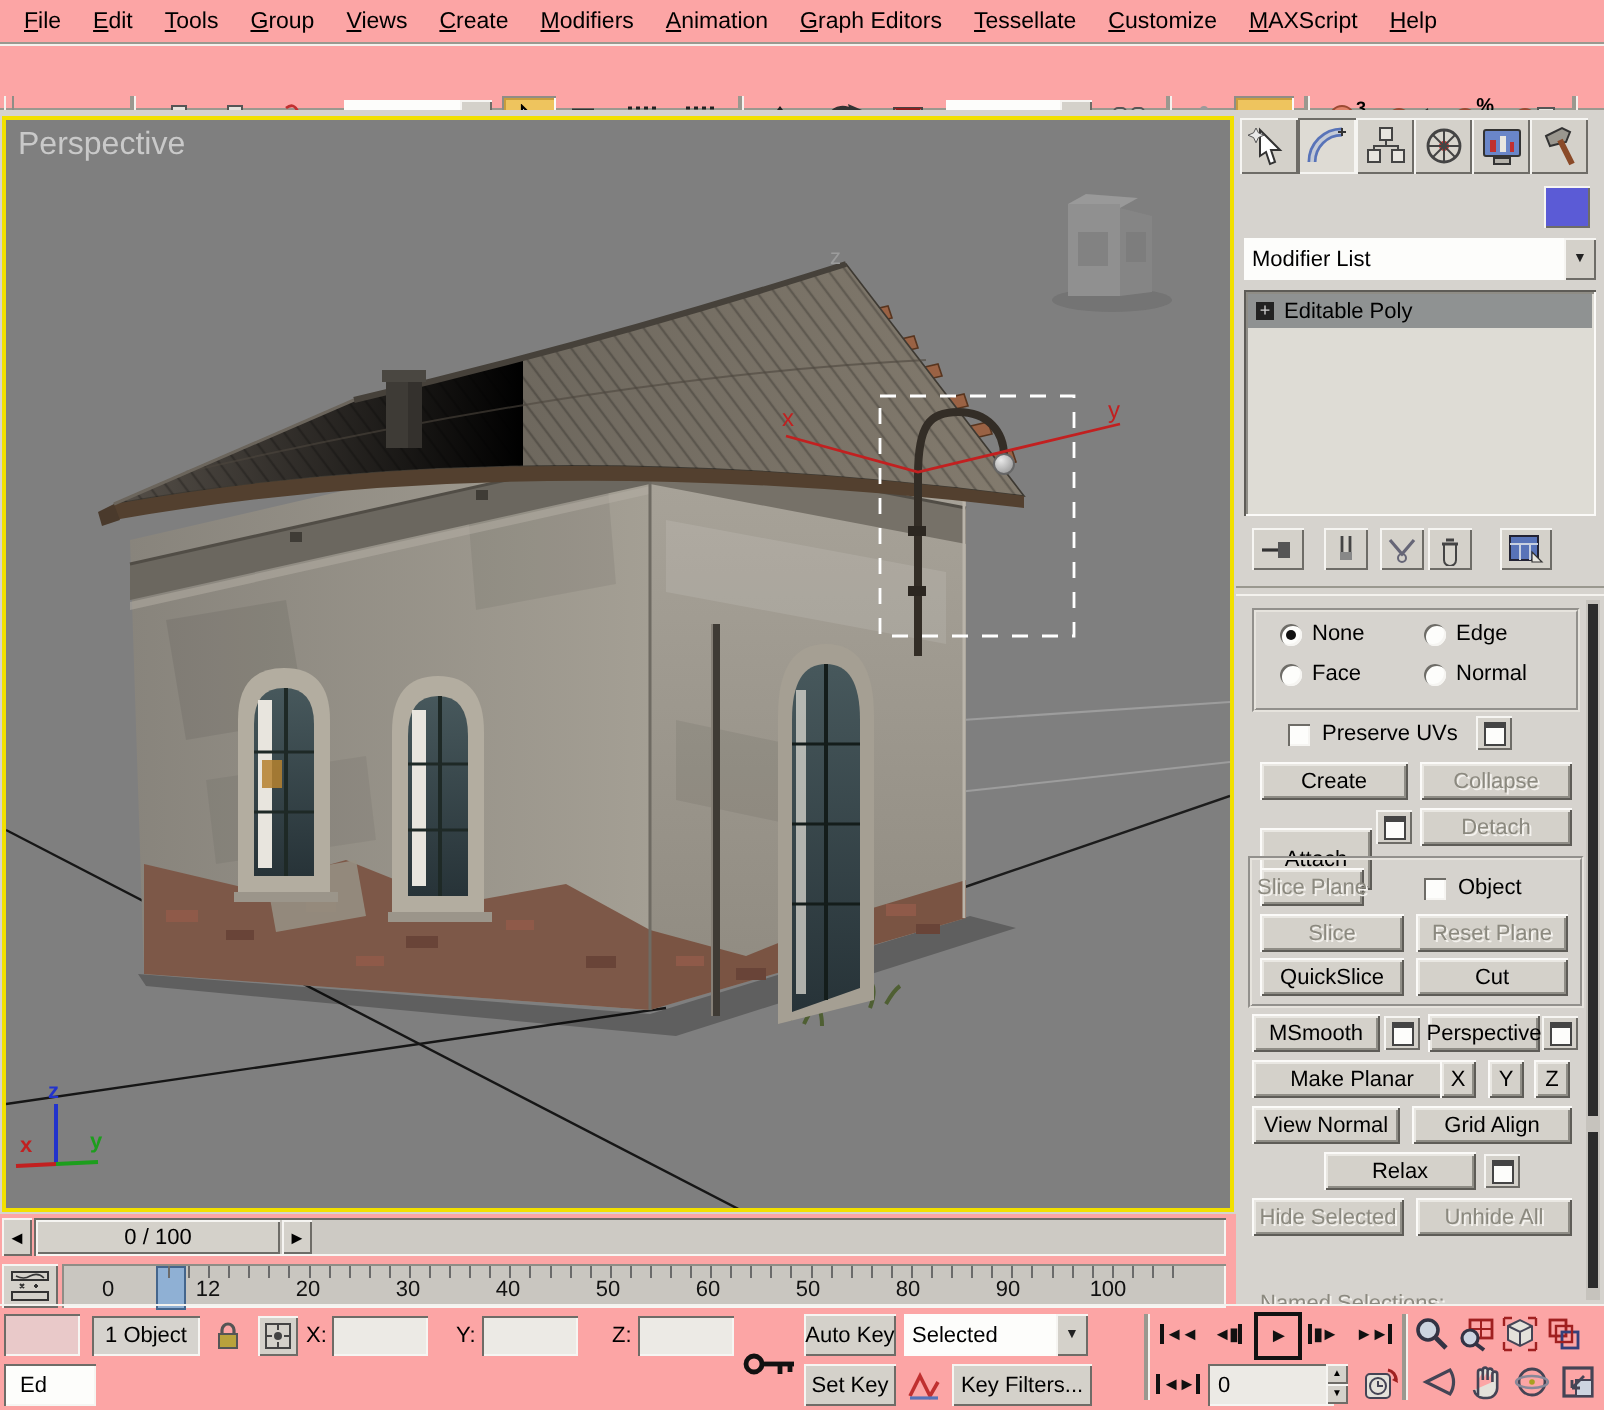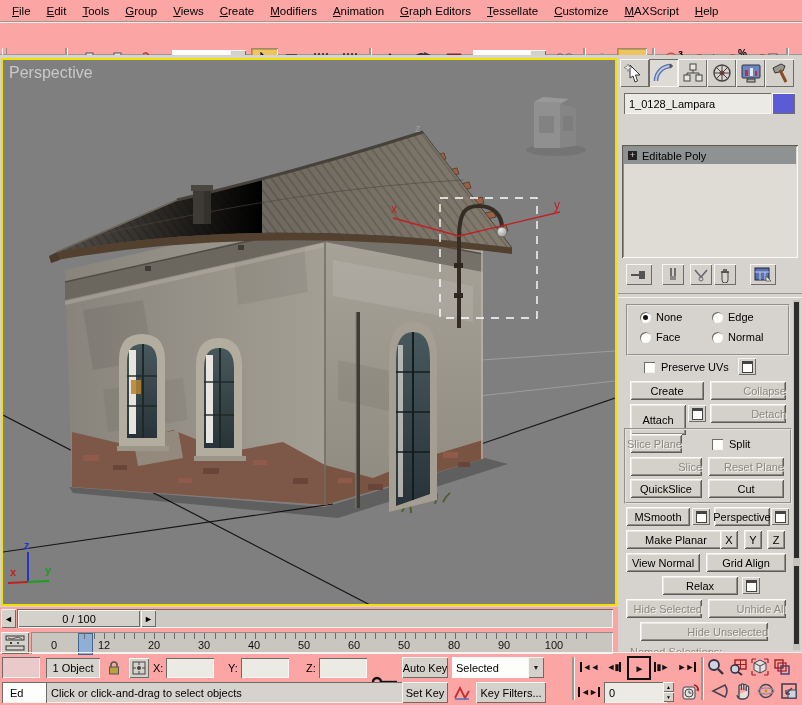--- a/index.html
+++ b/index.html
@@ -6,21 +6,21 @@
   .app{position:relative;width:802px;height:705px;background:#fca5a5;font-family:"Liberation Sans",sans-serif;font-size:11px;color:#000;overflow:hidden;-webkit-user-select:none;user-select:none;}
   .abs{position:absolute;}
   
   .raised{background:#d4d1ca;box-shadow:inset 1px 1px 0 #fbfaf8, inset -1px -1px 0 #5e5c57, inset 2px 2px 0 #e9e7e2, inset -2px -2px 0 #8f8d86;}
   .raised-thin{background:#d4d1ca;box-shadow:inset 1px 1px 0 #f6f5f2, inset -1px -1px 0 #6e6c67;}
   .sunken{background:#e2e0da;box-shadow:inset 1px 1px 0 #5e5c57, inset -1px -1px 0 #fbfaf8, inset 2px 2px 0 #8f8d86;}
   .sunken-thin{box-shadow:inset 1px 1px 0 #6e6c67, inset -1px -1px 0 #f6f5f2;}
   .white{background:#fdfdfb;}
   .btn{display:flex;align-items:center;justify-content:center;cursor:default;font-size:11px;white-space:nowrap;}
   .gold{background:#eec45e;box-shadow:inset 1px 1px 0 #8f8d86, inset -1px -1px 0 #fbfaf8, inset 2px 2px 0 #c89c3e;}
-  .disabled{color:#8b897f;text-shadow:1px 1px 0 #f4f2ee;justify-content:flex-end;}
+  .disabled{color:#8b897f;text-shadow:1px 1px 0 #f4f2ee;}
   .groove{border:2px groove #e6e3dd;}
   .vsep{width:2px;background:#9a988f;box-shadow:1px 0 0 #f4f2ee;}
   
   .menubar{left:0;top:0;width:802px;height:22px;display:flex;align-items:center;padding-left:4px;box-shadow:inset 0 -1px 0 #9a988f;}
   .menu-item{display:inline-block;padding:3px 8px;font-size:11.5px;}
   .menu-item::first-letter{text-decoration:underline;}
   
   .toolbar{left:0;top:22px;width:802px;height:33px;box-shadow:inset 0 1px 0 #f4f2ee, inset 0 -1px 0 #9a988f;}
   .tbtn{position:absolute;top:26px;width:26px;height:26px;}
   .combo{display:flex;align-items:stretch;background:#fdfdfb;box-shadow:inset 1px 1px 0 #6e6c67, inset -1px -1px 0 #f6f5f2;}
@@ -503,25 +503,26 @@
       <div class="abs btn raised-thin" style="left:146px;top:1px;width:29px;height:28px">
           <span>
             <svg width="22" height="22" viewBox="0 0 22 22">
               <polygon points="4,6 12,2 16,4 14,9 6,11" fill="#9a978f" stroke="#333"></polygon>
               <line x1="11" y1="8" x2="17" y2="20" stroke="#8a4a28" stroke-width="3"></line>
             </svg>
           </span>
         </div>
     </div>
 
-    <div class="abs fld" style="left:6px;top:38px;width:142px;height:21px;display:flex;align-items:center;padding-left:5px">
-        <span>1_0128_Lampara</span>
-      </div>
     <div class="abs raised-thin" style="left:154px;top:38px;width:23px;height:21px;background:#5b5bd6"></div>
 
+    <div class="abs combo" style="left:4px;top:64px;width:176px;height:21px">
+      <span class="cval">Modifier List</span>
+      <span class="cbtn raised-thin">▼</span>
+    </div>
 
     <div class="abs sunken" style="left:4px;top:90px;width:176px;height:113px;background:#dedcd5">
       <div style="margin:2px;height:17px;background:#8f9292;display:flex;align-items:center;padding-left:4px;gap:5px">
         <span style="width:9px;height:9px;background:#222;color:#cfcfcf;font-size:9px;line-height:8px;text-align:center">+</span>
         <span>Editable Poly</span>
       </div>
     </div>
 
     <div class="abs" style="left:4px;top:208px;width:176px;height:24px">
       <div class="abs btn raised-thin" style="left:4px;top:1px;width:26px;height:21px">
@@ -602,37 +603,37 @@
           <i></i>
         </div>
 
       <div class="abs btn raised" style="left:12px;top:83px;width:74px;height:19px">
           <span>Create</span>
         </div>
       <div class="abs btn raised disabled" style="left:92px;top:83px;width:76px;height:19px">
           <span>Collapse</span>
         </div>
 
-      <div class="abs btn raised" style="left:12px;top:106px;width:56px;height:31px">
+      <div class="abs btn raised" style="left:12px;top:116px;width:56px;height:31px">
           <span>Attach</span>
         </div>
       <div class="mini-set btn raised-thin" style="left:70px;top:107px">
           <i></i>
         </div>
       <div class="abs btn raised disabled" style="left:92px;top:106px;width:76px;height:19px">
           <span>Detach</span>
         </div>
 
       <div class="abs groove" style="left:6px;top:130px;width:164px;height:72px"></div>
       <div class="abs btn raised disabled" style="left:12px;top:136px;width:52px;height:19px">
           <span>Slice Plane</span>
         </div>
       <div class="abs" style="left:94px;top:140px;display:flex;align-items:center;gap:6px">
           <span class="check"></span>
-          <span>Split</span>
+          <span>Object</span>
         </div>
       <div class="abs btn raised disabled" style="left:12px;top:159px;width:72px;height:19px">
           <span>Slice</span>
         </div>
       <div class="abs btn raised disabled" style="left:90px;top:159px;width:76px;height:19px">
           <span>Reset Plane</span>
         </div>
       <div class="abs btn raised" style="left:12px;top:181px;width:72px;height:19px">
           <span>QuickSlice</span>
         </div>
@@ -678,23 +679,20 @@
         </div>
       <div class="mini-set btn raised-thin" style="left:124px;top:279px">
           <i></i>
         </div>
 
       <div class="abs btn raised disabled" style="left:8px;top:301px;width:76px;height:19px">
           <span>Hide Selected</span>
         </div>
       <div class="abs btn raised disabled" style="left:90px;top:301px;width:78px;height:19px">
           <span>Unhide All</span>
-        </div>
-      <div class="abs btn raised disabled" style="left:22px;top:324px;width:128px;height:19px">
-          <span>Hide Unselected</span>
         </div>
 
       <div class="rollout-lbl disabled" style="left:12px;top:348px">Named Selections:</div>
     </div>
   </div>
 
   <div class="abs timeslider">
     <div class="abs btn raised-thin" style="left:1px;top:2px;width:15px;height:19px">
         <span style="font-size:9px">◄</span>
       </div>
@@ -840,23 +838,20 @@
             <rect x="2" y="2" width="8" height="8" fill="none" stroke="#a02020" stroke-width="1.4"></rect>
             <rect x="8" y="8" width="8" height="8" fill="none" stroke="#33407a" stroke-width="1.4"></rect>
             <rect x="5" y="5" width="8" height="8" fill="none" stroke="#a02020" stroke-width="1.2"></rect>
           </svg>
         </span>
       </div>
 
     <div class="abs sunken-thin white" style="left:2px;top:30px;width:38px;height:21px;display:flex;align-items:center;padding-left:8px">
         <span>Ed</span>
       </div>
-    <div class="abs sunken-thin" style="left:46px;top:30px;width:352px;height:21px;display:flex;align-items:center;padding-left:5px;background:#d6d3ce">
-        <span>Click or click-and-drag to select objects</span>
-      </div>
 
     <div class="abs btn raised-thin" style="left:402px;top:30px;width:46px;height:21px">
         <span>Set Key</span>
       </div>
     <div class="abs btn" style="left:452px;top:30px;width:20px;height:21px">
         <span>
           <svg width="16" height="16" viewBox="0 0 16 16">
             <path d="M1 13 L6 3 L11 13 L15 6" stroke="#c03030" stroke-width="1.8" fill="none"></path>
             <path d="M1 14 h14" stroke="#5873b8" stroke-width="1.6"></path>
           </svg>

